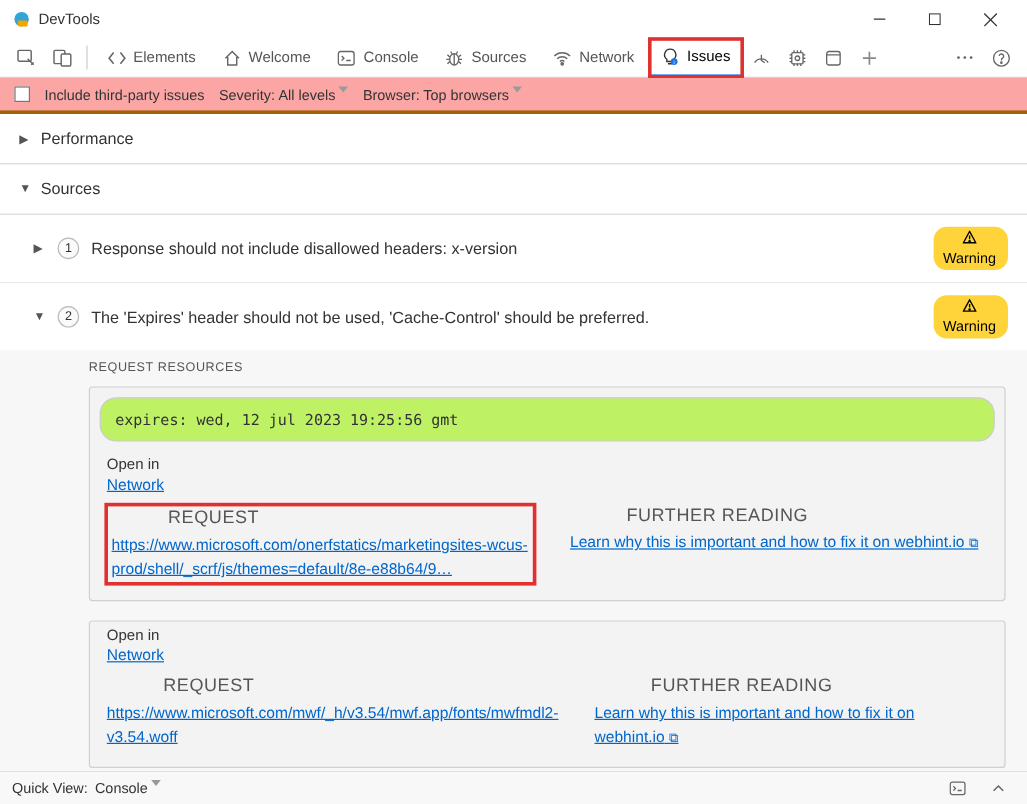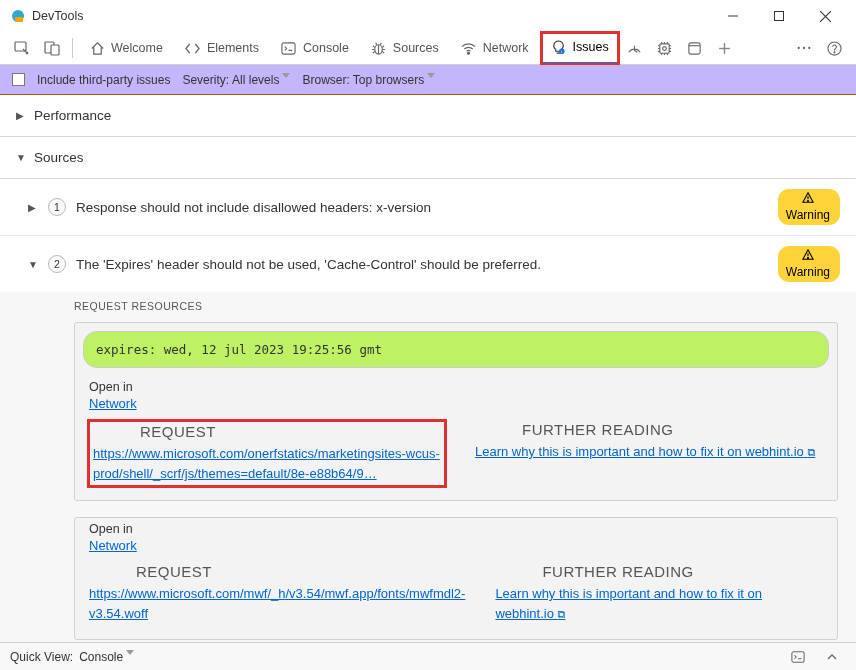--- a/index.html
+++ b/index.html
@@ -63,22 +63,22 @@
       outline-offset:-2px;
     }
     .tabstrip .spacer { flex:1; }
 
     
     .filterbar {
       height: 30px;
       display:flex; align-items:center;
       padding: 0 12px;
       gap: 12px;
-      background:#c4b5fd;
-      border-bottom:1px solid #a16207;
+      background:#fca5a5;
+      border-bottom:3px solid #a16207;
       font-size:12px; color:#333;
     }
     .chk {
       width:13px; height:13px; border:1px solid #777; background:#fff;
     }
     .dd { display:flex; align-items:flex-start; gap:3px; }
     .caret-down {
       width:0; height:0; border-left:4px solid transparent; border-right:4px solid transparent;
       border-top:5px solid #999;
     }
@@ -216,33 +216,33 @@
   </div>
   <div class="boxbtn">
     <svg width="16" height="16" viewBox="0 0 16 16" fill="none" stroke="#666" stroke-width="1.2">
         <rect x="1" y="2" width="9" height="11" rx="1"></rect>
         <rect x="7" y="5" width="8" height="10" rx="1" fill="#fff"></rect>
       </svg>
   </div>
   <div class="vsep"></div>
   <div class="tab">
     <span class="ic">
+      <svg width="15" height="15" viewBox="0 0 16 16" fill="none" stroke="#666" stroke-width="1.4">
+          <path d="M5 3 L1 8 L5 13 M11 3 L15 8 L11 13"></path>
+        </svg>
+    </span>
+    <span>Elements</span>
+  </div>
+  <div class="tab">
+    <span class="ic">
       <svg width="15" height="15" viewBox="0 0 16 16" fill="none" stroke="#666" stroke-width="1.3">
           <path d="M2 8 L8 2 L14 8 M4 7 v7 h8 v-7"></path>
         </svg>
     </span>
     <span>Welcome</span>
-  </div>
-  <div class="tab">
-    <span class="ic">
-      <svg width="15" height="15" viewBox="0 0 16 16" fill="none" stroke="#666" stroke-width="1.4">
-          <path d="M5 3 L1 8 L5 13 M11 3 L15 8 L11 13"></path>
-        </svg>
-    </span>
-    <span>Elements</span>
   </div>
   <div class="tab">
     <span class="ic">
       <svg width="15" height="15" viewBox="0 0 16 16" fill="none" stroke="#666" stroke-width="1.2">
           <rect x="1" y="2" width="14" height="12" rx="2"></rect>
           <path d="M4 6 l2 2 -2 2 M8 10 h4"></path>
         </svg>
     </span>
     <span>Console</span>
   </div>

